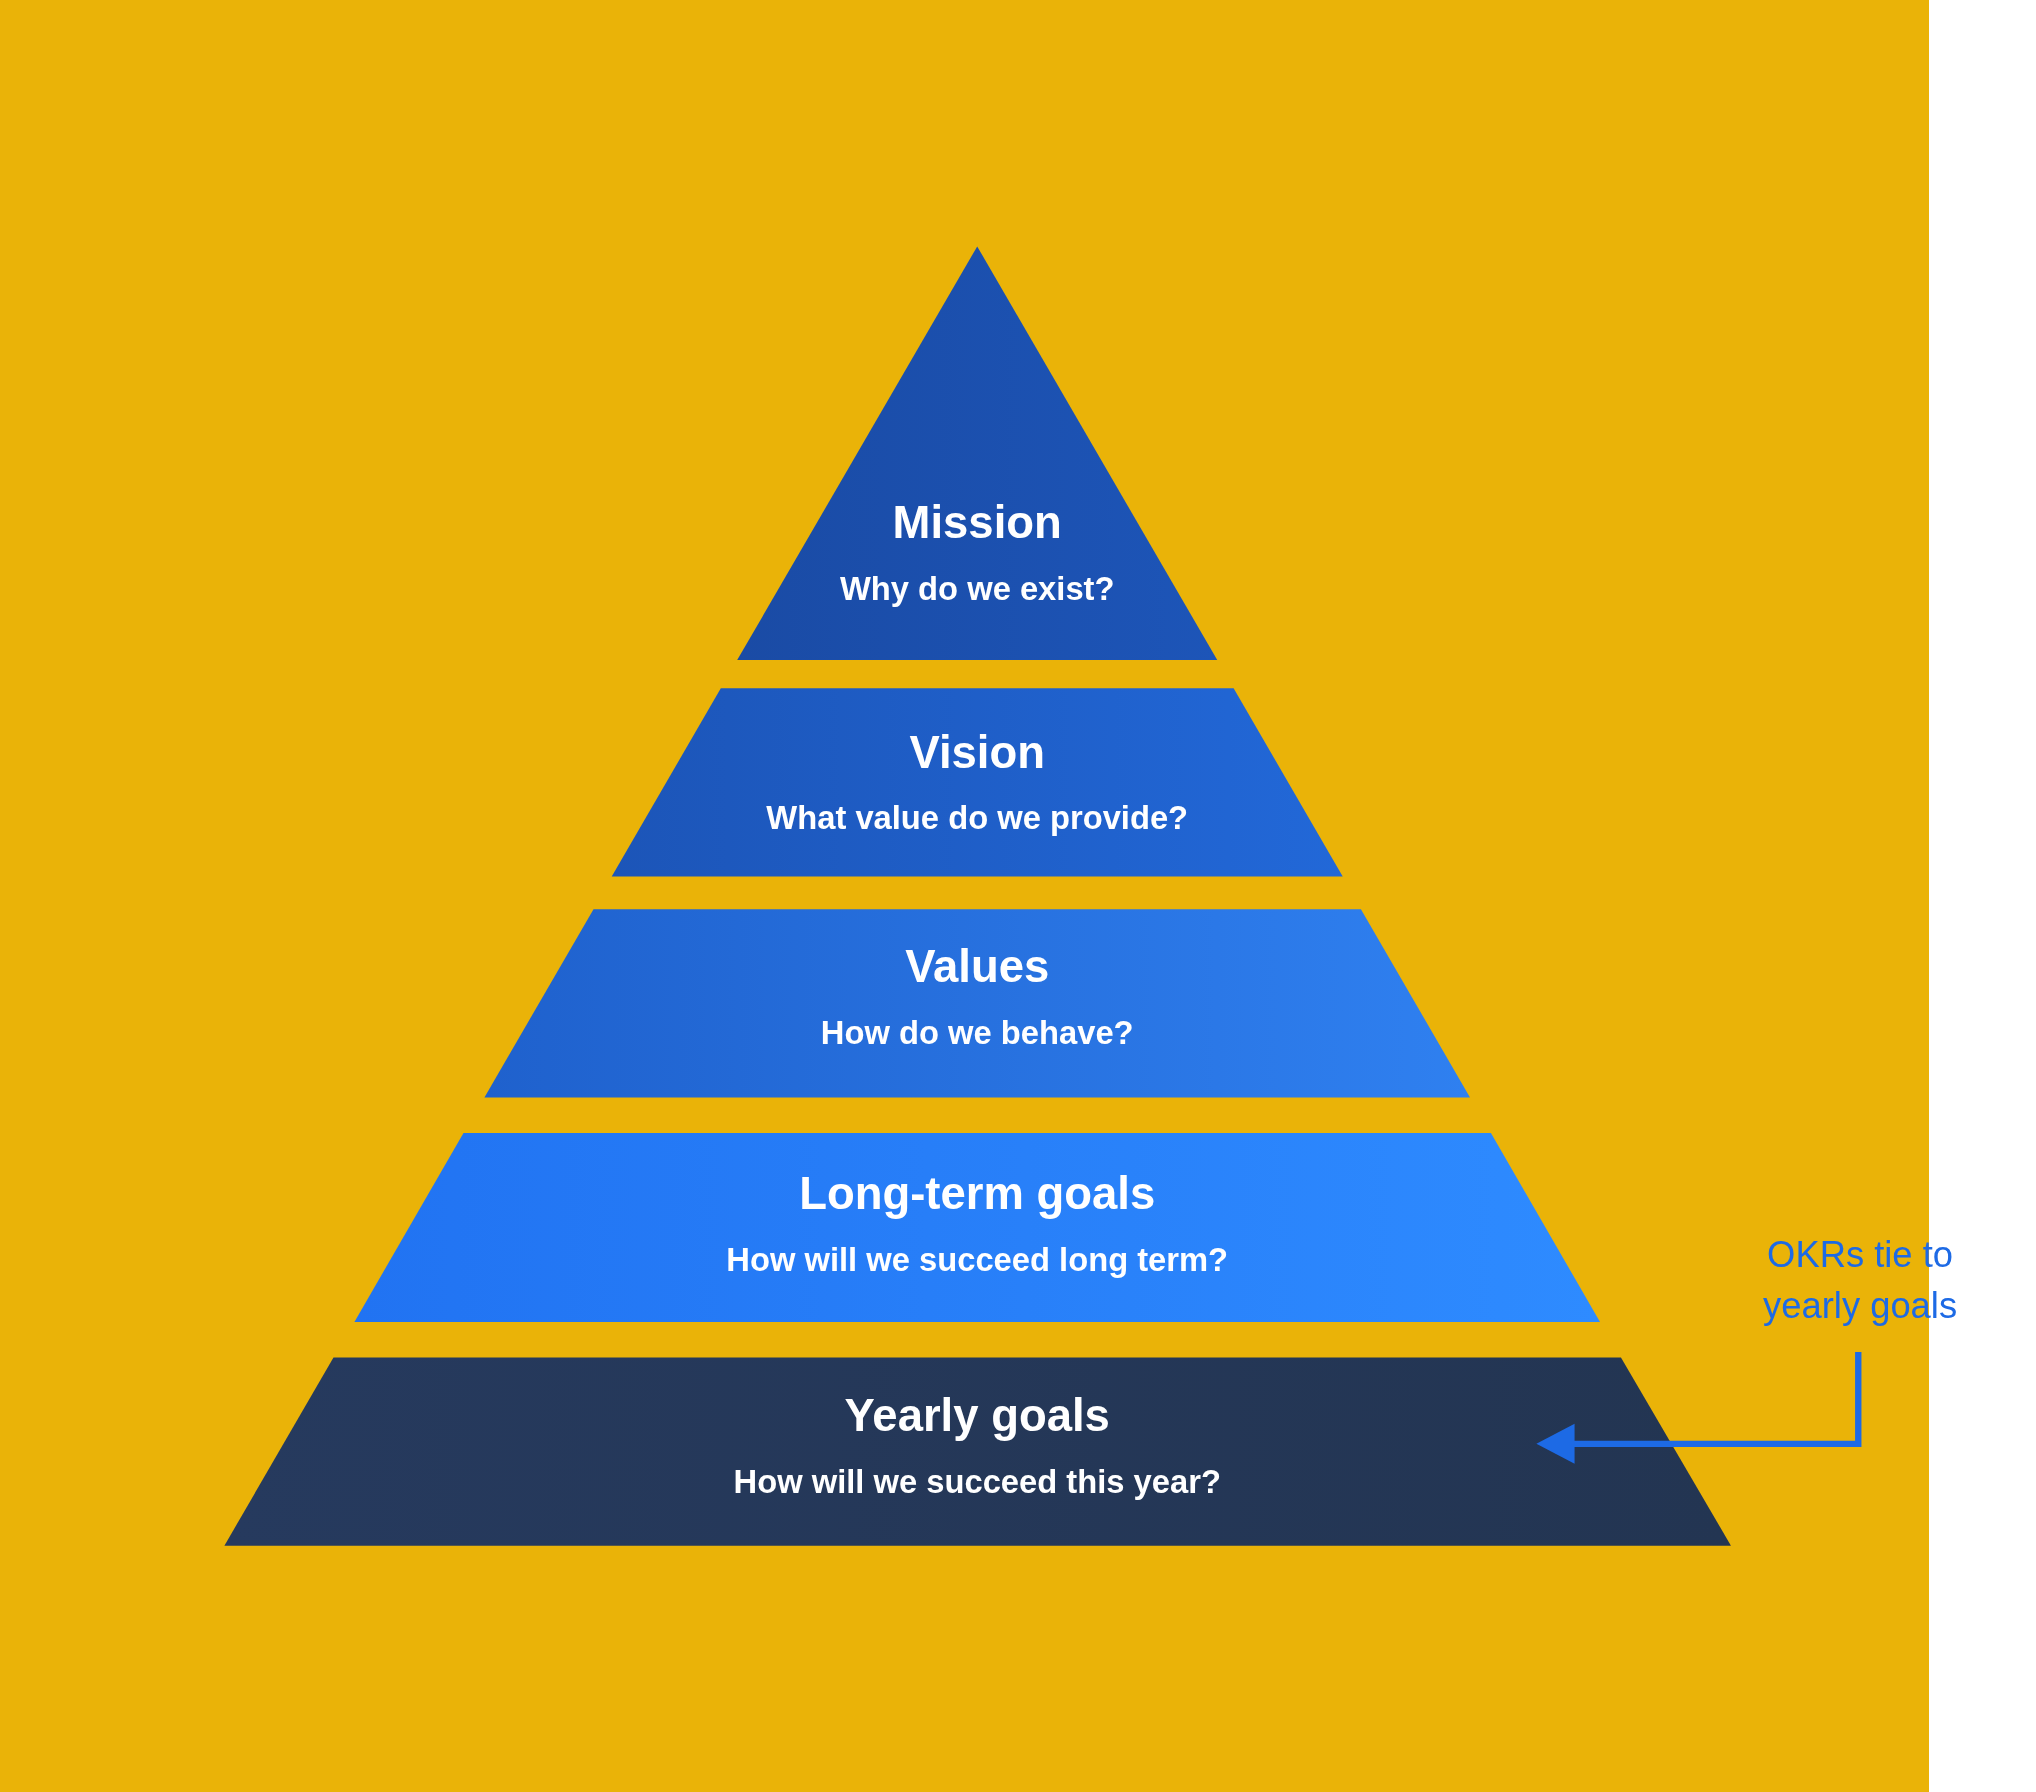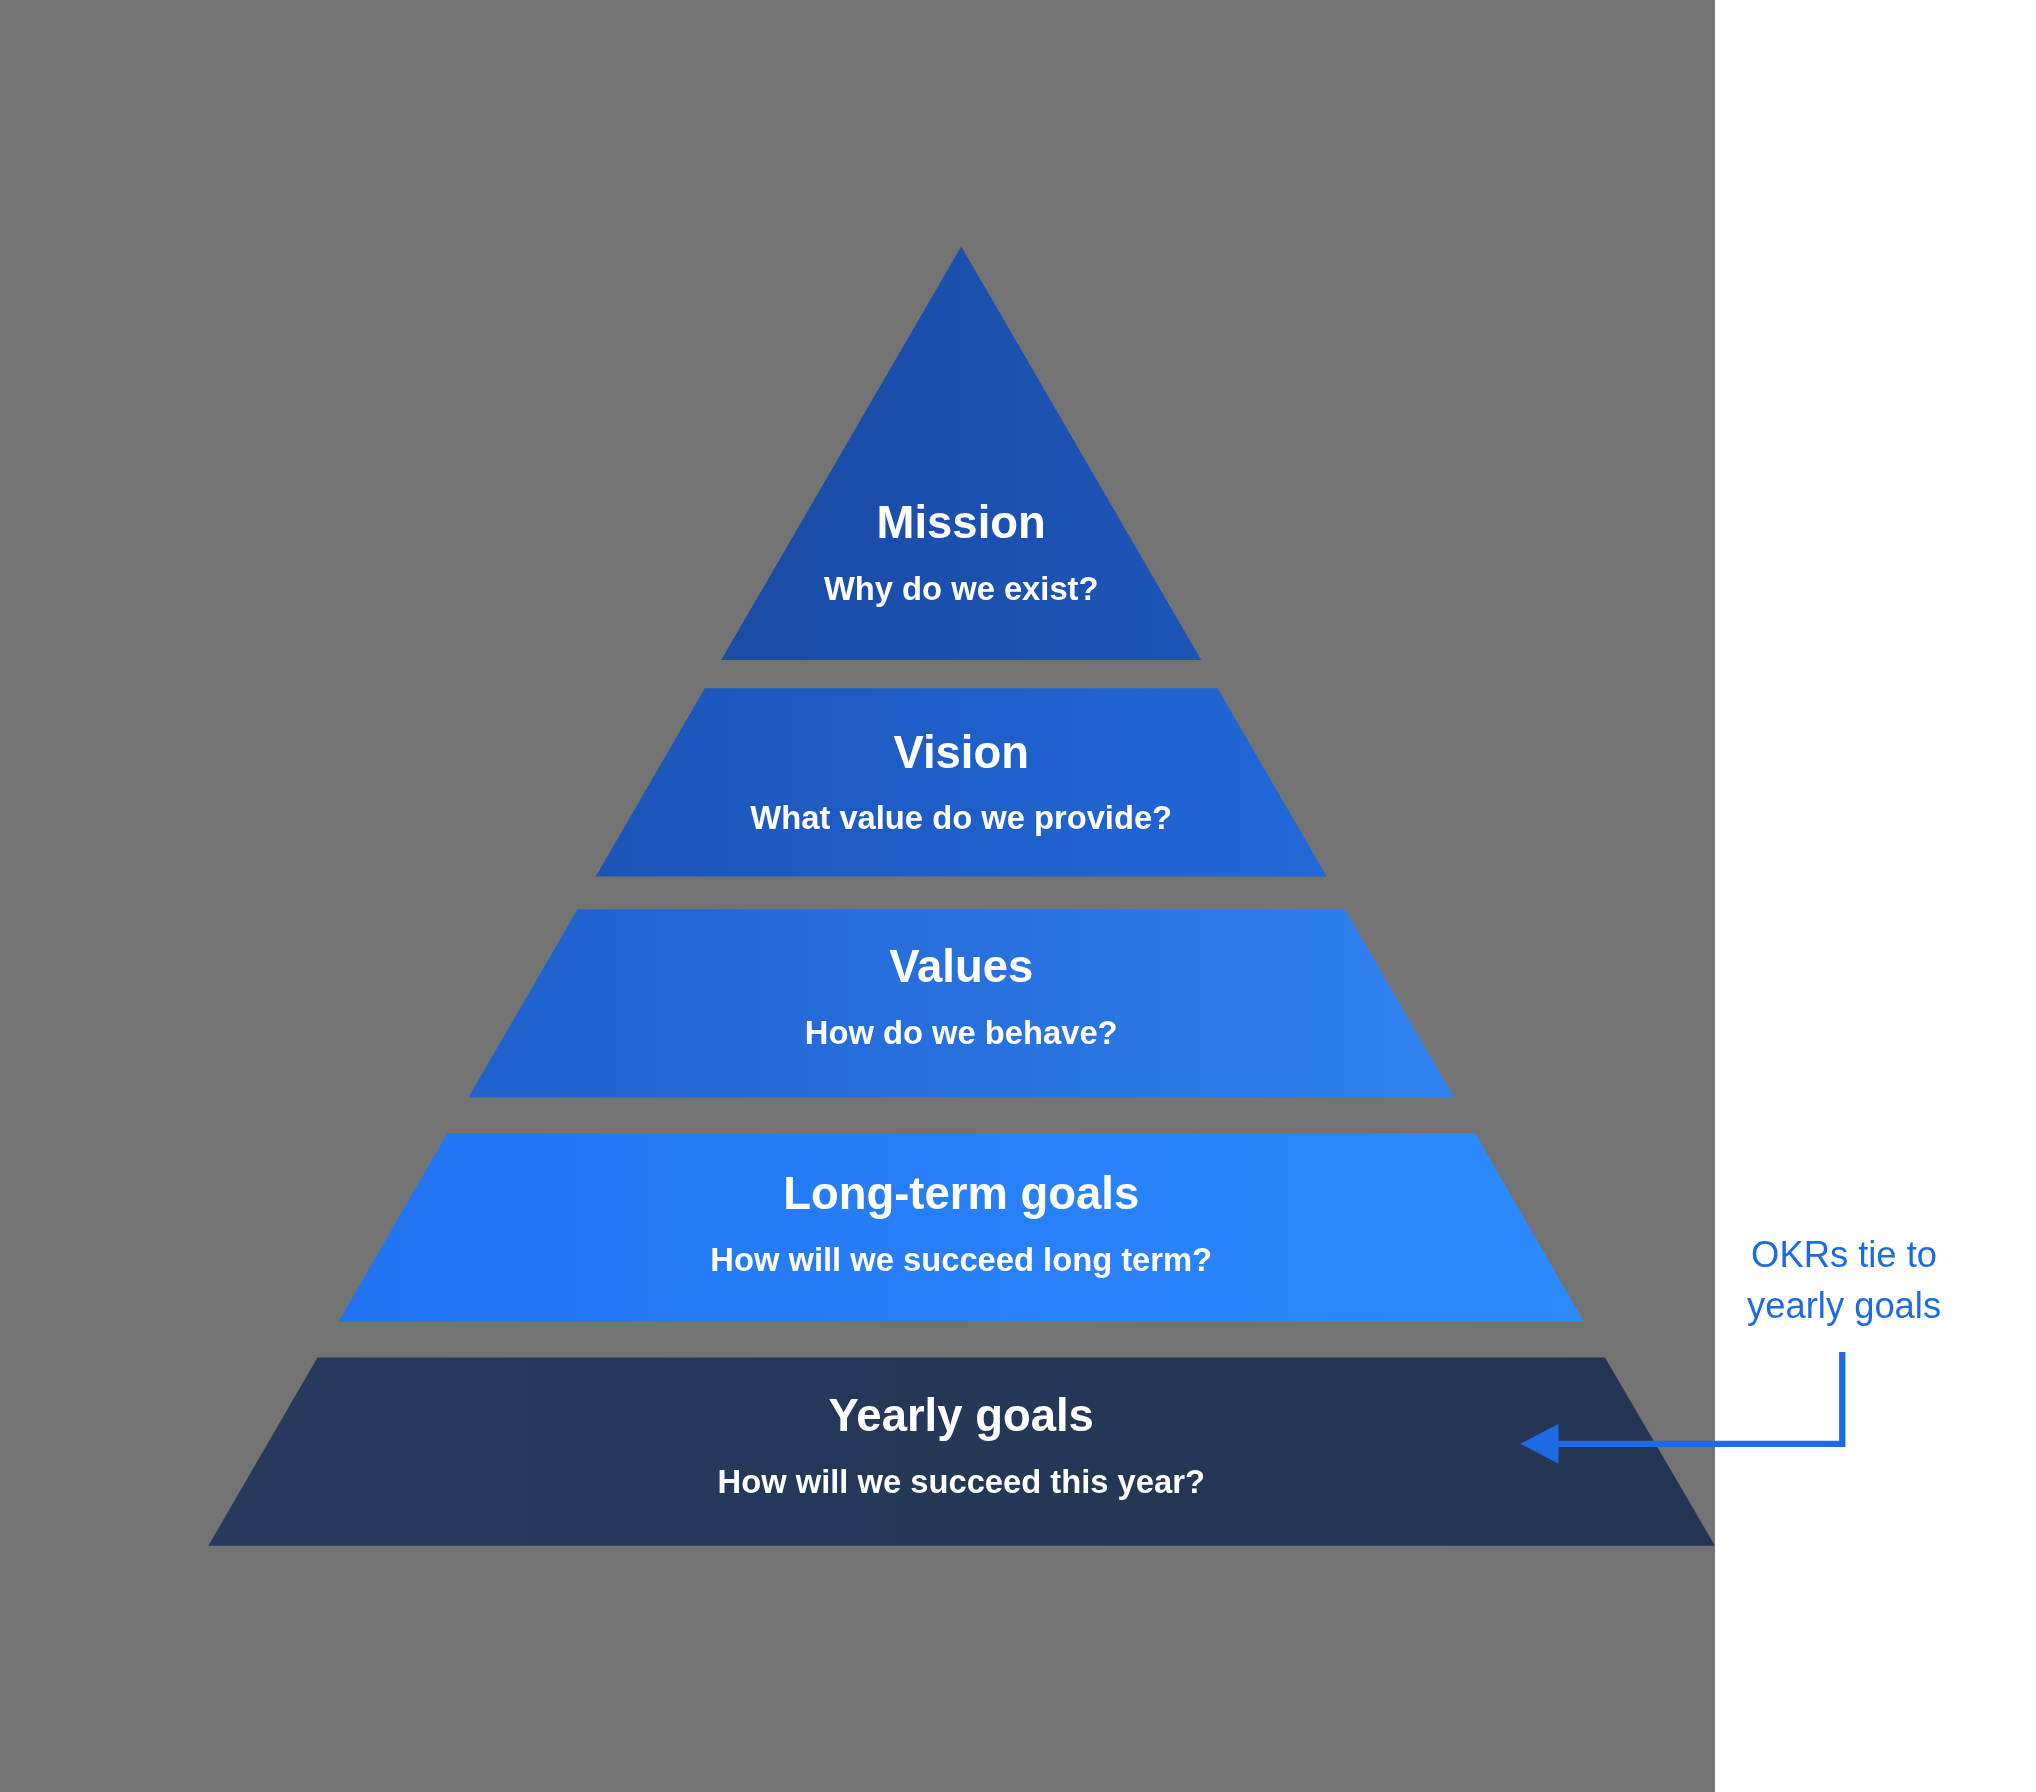--- a/index.html
+++ b/index.html
@@ -2,24 +2,25 @@
 <html style="font-size:14.5px"><head>
 <meta charset="utf-8">
 <style>
   html, body {
     margin: 0;
     padding: 0;
     background: #ffffff;
   }
   .canvas {
     position: relative;
-    width: 1715px;
+    width: 1913px;
     height: 1793px;
-    background: #737373;
+    background: #eab308;
     font-family: "Liberation Sans", sans-serif;
+    padding-left: 16px;
   }
   svg { display: block; }
   .layer-title {
     font-family: "Liberation Sans", sans-serif;
     font-weight: 700;
     font-size: 50px;
     fill: #ffffff;
     text-anchor: middle;
   }
   .layer-subtitle {

